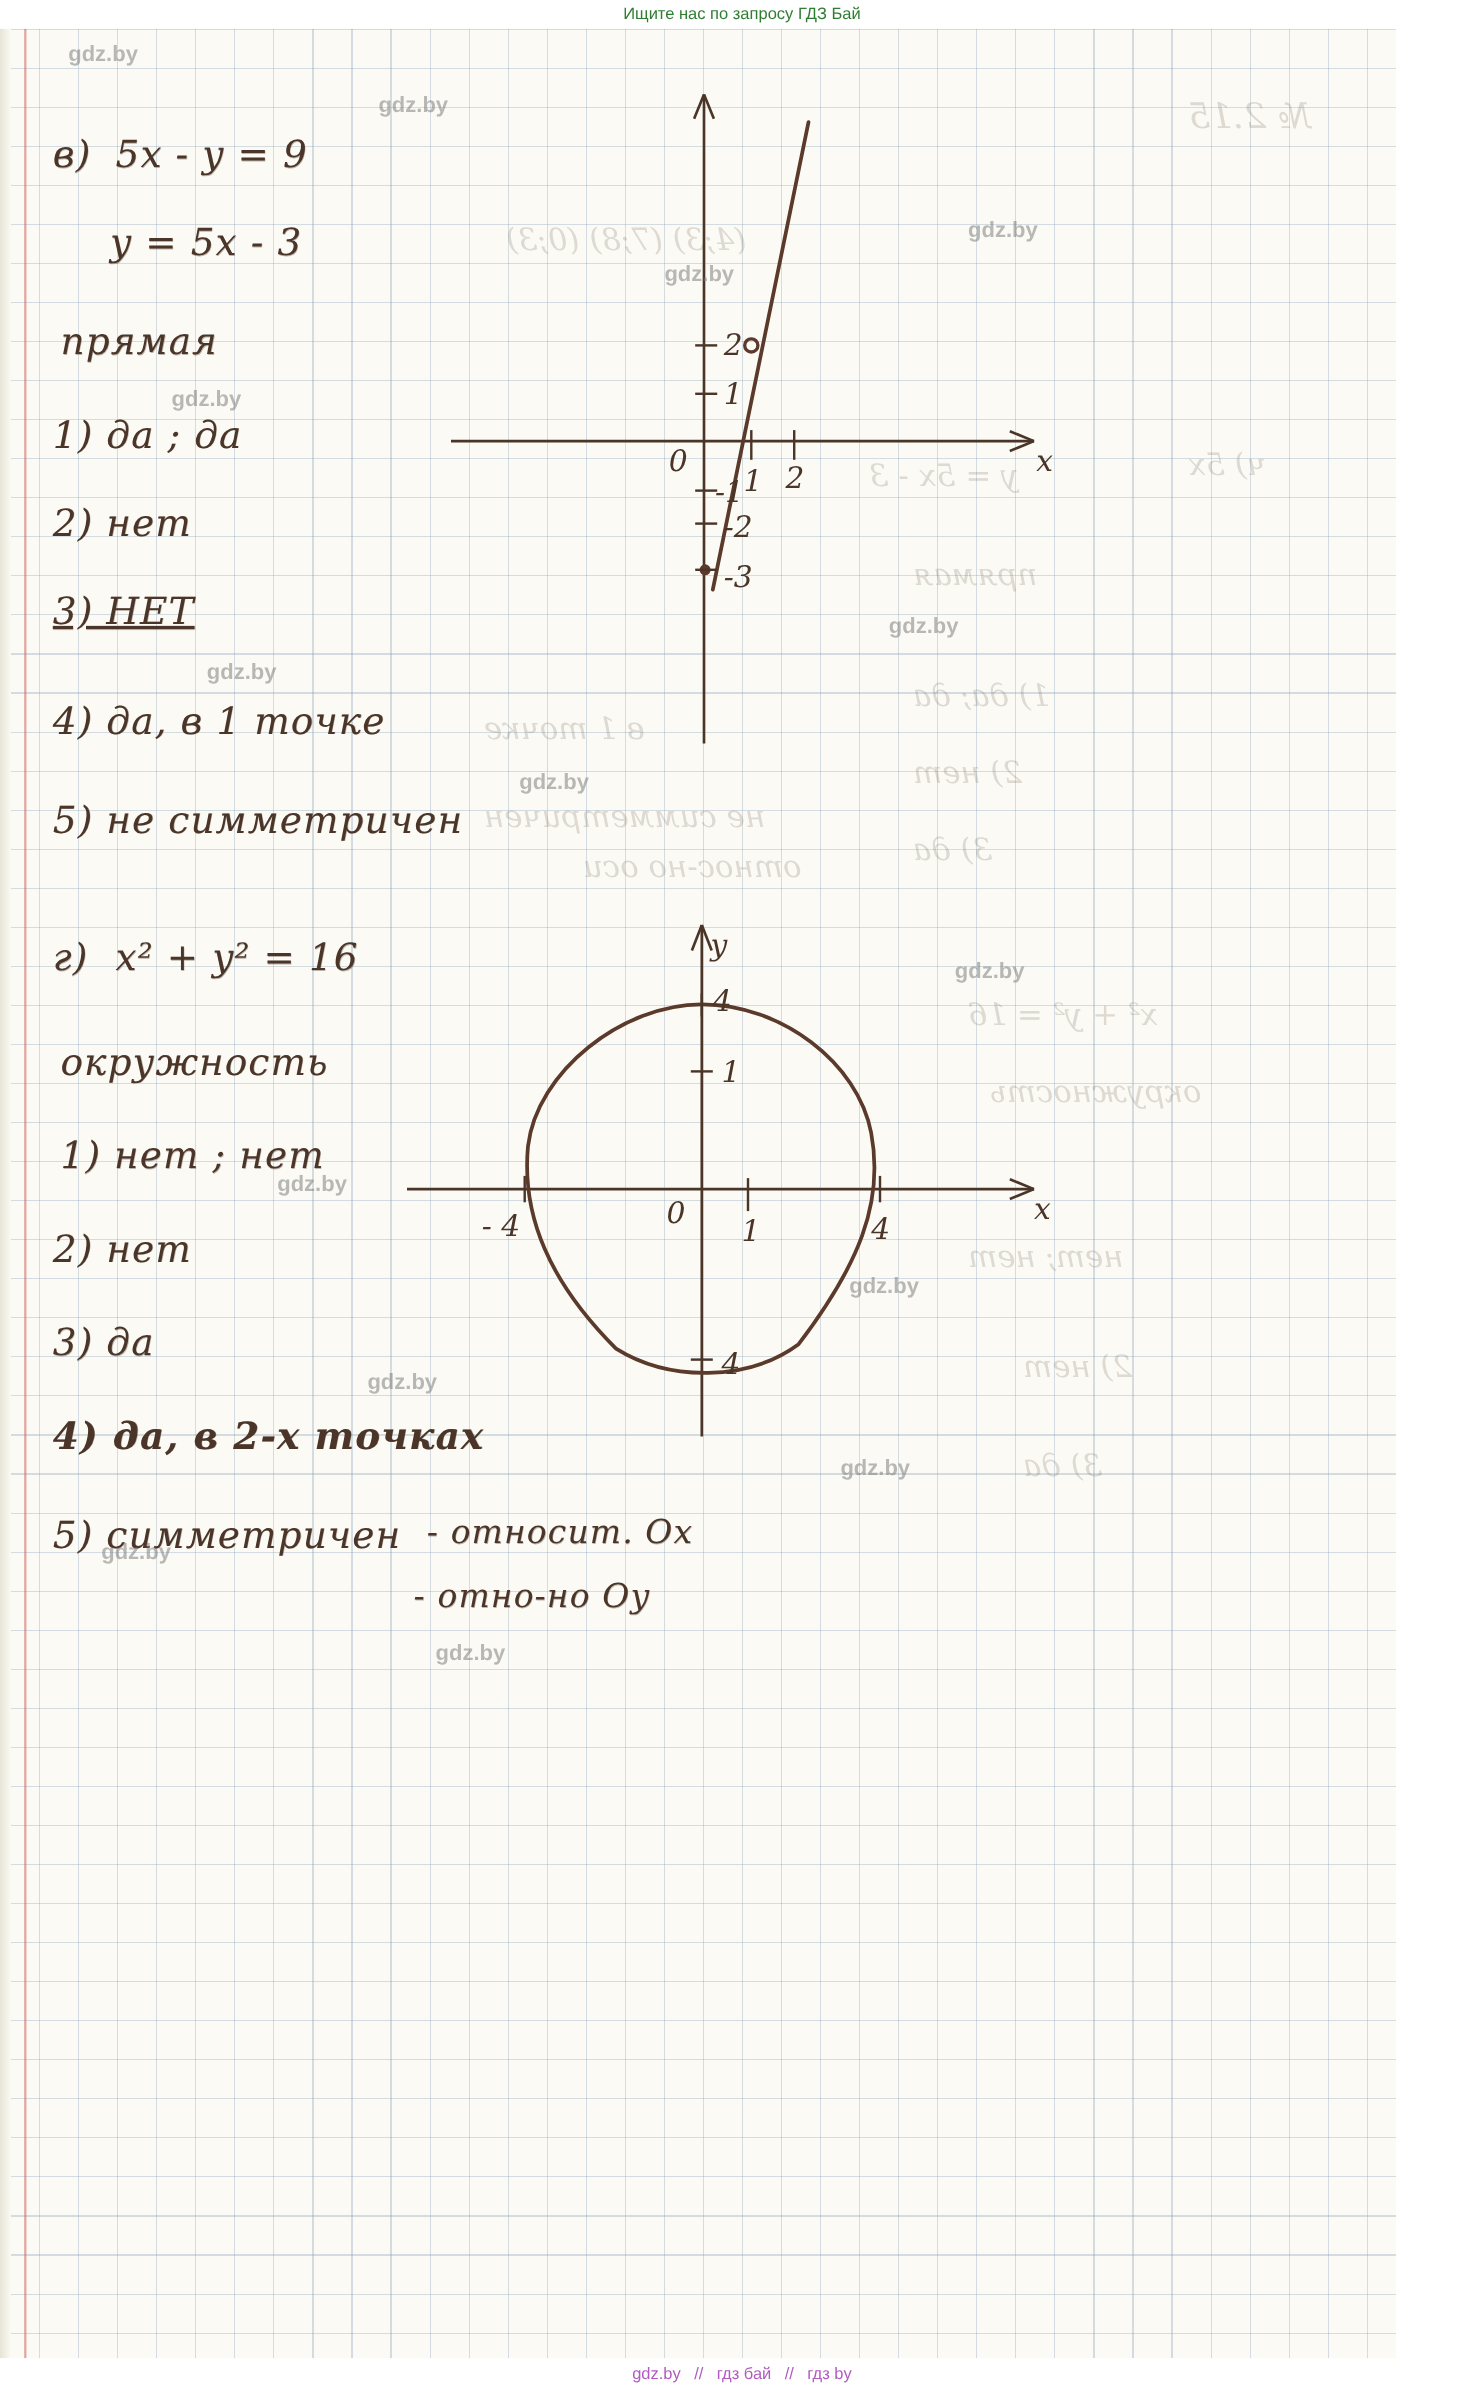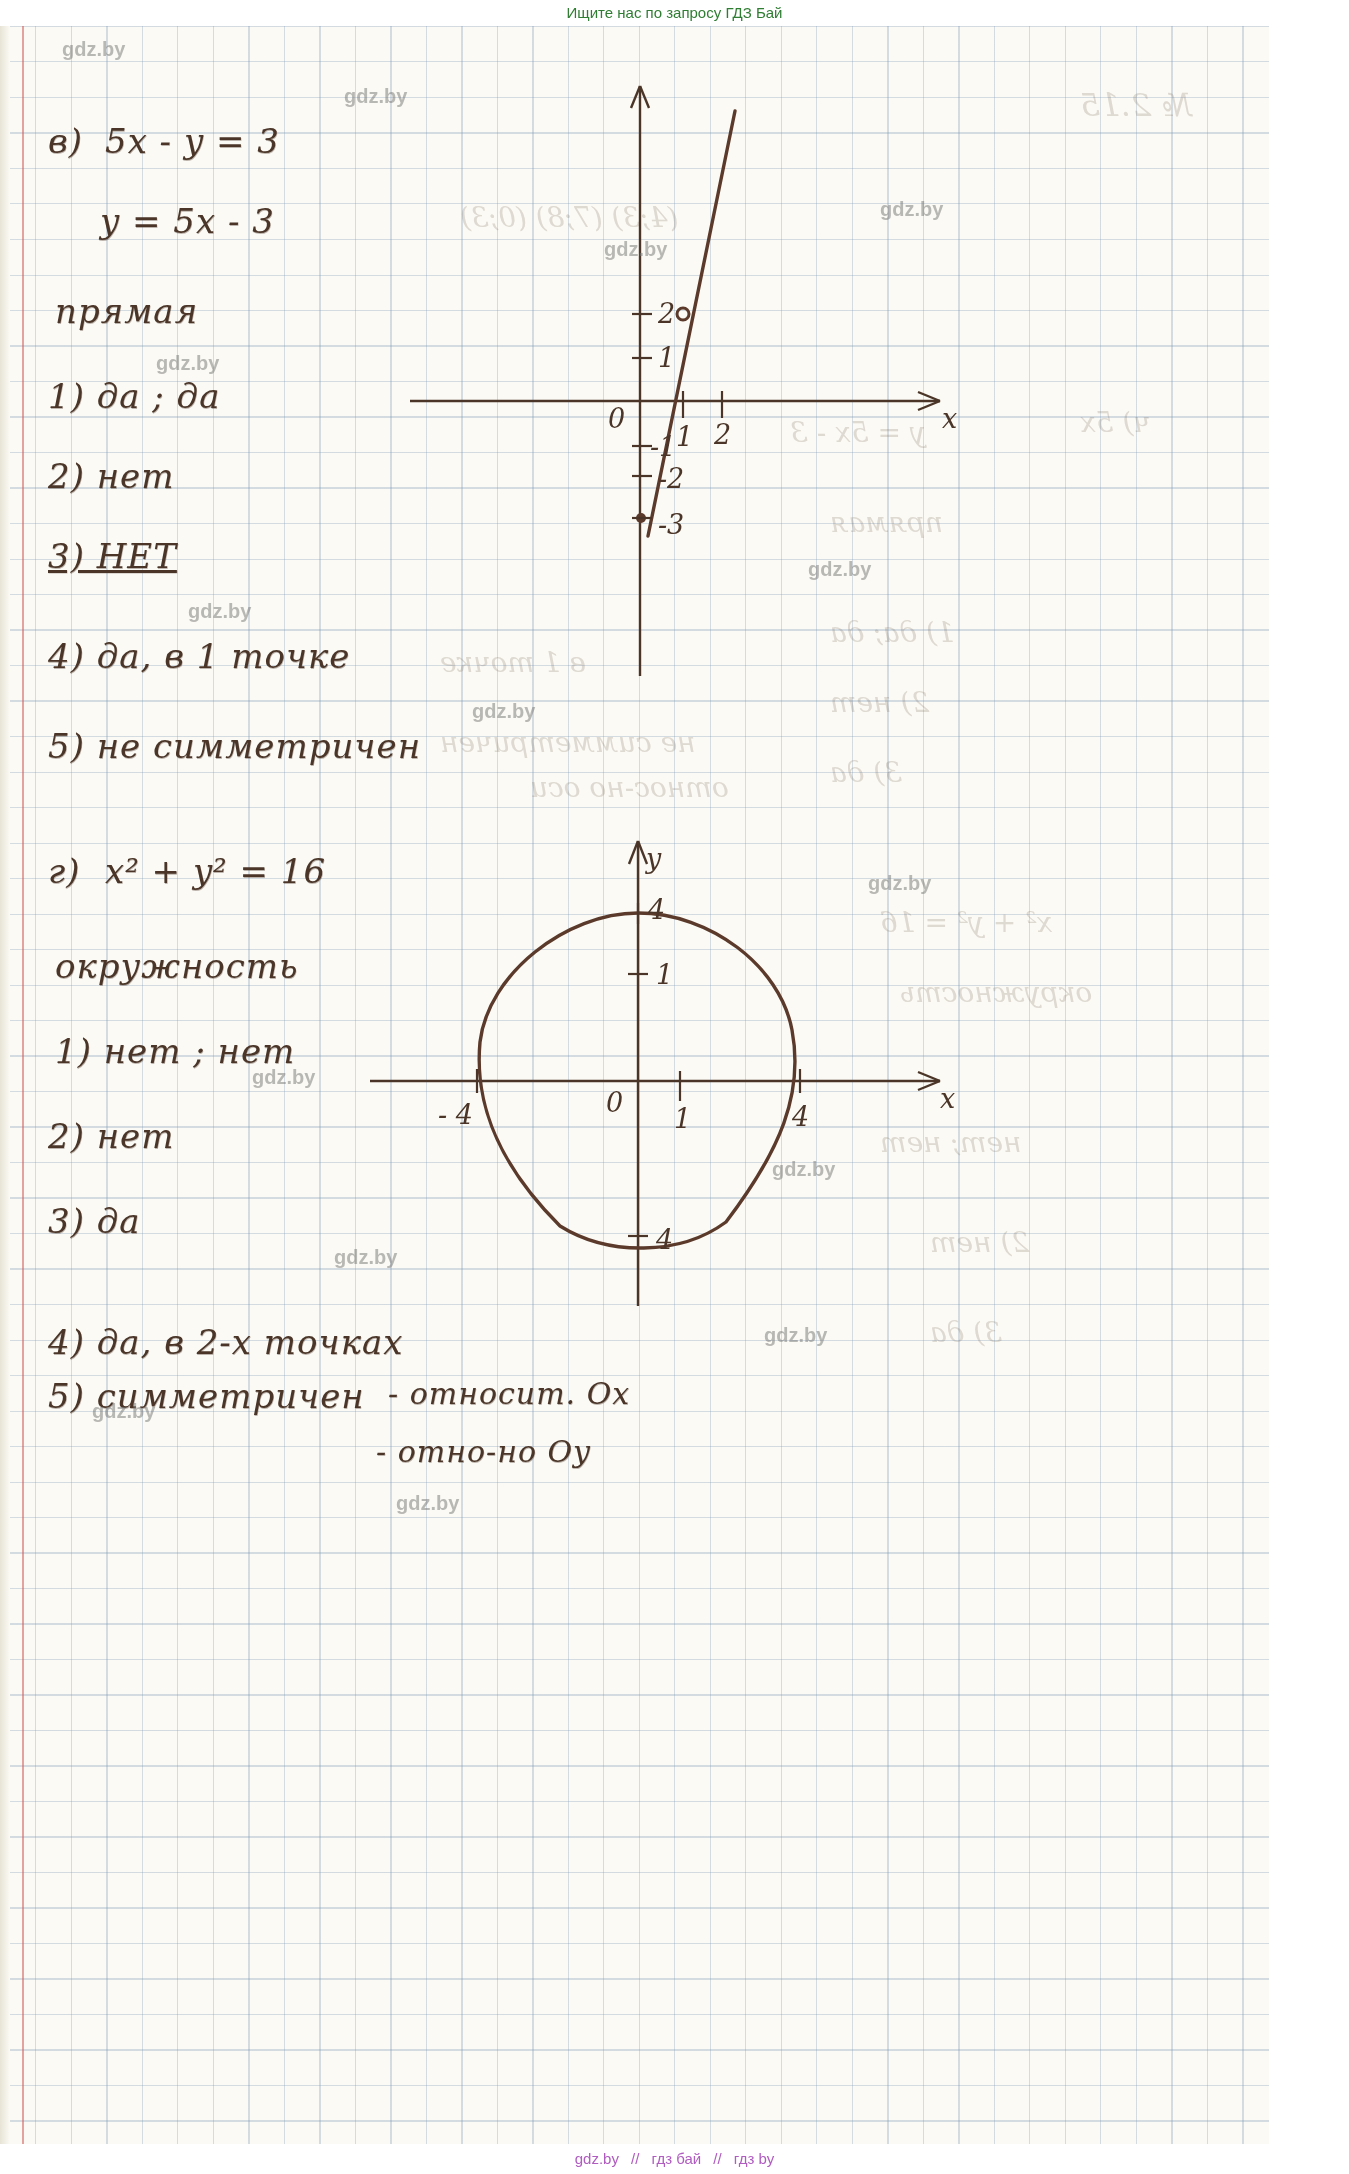--- a/index.html
+++ b/index.html
@@ -156,21 +156,21 @@
     <div class="ghost md" style="top:620px; left:440px;">в 1 точке</div>
     <div class="ghost md" style="top:700px; left:440px;">не симметричен</div>
     <div class="ghost md" style="top:745px; left:530px;">относ-но оси</div>
     <div class="ghost md" style="top:880px; left:880px;">x² + y² = 16</div>
     <div class="ghost md" style="top:950px; left:900px;">окружность</div>
     <div class="ghost md" style="top:1100px; left:880px;">нет; нет</div>
     <div class="ghost md" style="top:1200px; left:930px;">2) нет</div>
     <div class="ghost md" style="top:1290px; left:930px;">3) да</div>
 
     <div class="hw lg" style="top:95px; left:48px;">в)</div>
-    <div class="hw lg" style="top:95px; left:105px;">5x - y = 3</div>
+    <div class="hw lg" style="top:95px; left:105px;">5x - y = 9</div>
     <div class="hw lg" style="top:175px; left:100px;">y = 5x - 3</div>
     <div class="hw lg" style="top:265px; left:55px;">прямая</div>
 
     <div class="hw lg" style="top:350px; left:48px;">1) да ; да</div>
     <div class="hw lg" style="top:430px; left:48px;">2) нет</div>
     <div class="hw lg" style="top:510px; left:48px;text-decoration:underline;">3) НЕТ</div>
     <div class="hw lg" style="top:610px; left:48px;">4) да, в 1 точке</div>
     <div class="hw lg" style="top:700px; left:48px;">5) не симметричен</div>
 
     <div class="graph" style="top:30px; left:500px; width:480px; height:640px;">
@@ -210,21 +210,21 @@
       </svg>
     </div>
 
     <div class="hw lg" style="top:825px; left:48px;">г)</div>
     <div class="hw lg" style="top:825px; left:105px;">x² + y² = 16</div>
     <div class="hw lg" style="top:920px; left:55px;">окружность</div>
 
     <div class="hw lg" style="top:1005px; left:55px;">1) нет ; нет</div>
     <div class="hw lg" style="top:1090px; left:48px;">2) нет</div>
     <div class="hw lg" style="top:1175px; left:48px;">3) да</div>
-    <div class="hw lg" style="top:1296px; left:48px;">4) да, в 2-х точках</div>
+    <div class="hw lg" style="top:1260px; left:48px;font-weight:bold;">4) да, в 2-х точках</div>
     <div class="hw lg" style="top:1350px; left:48px;">5) симметричен</div>
 
     <div class="hw md" style="top:1350px; left:388px;">- относит. Ox</div>
     <div class="hw md" style="top:1408px; left:376px;">- отно-но Oy</div>
 
     <div class="graph" style="top:780px; left:380px; width:600px; height:520px;">
       <svg width="600" height="520" viewBox="0 0 600 520">
 
         <path class="axis" d="M 258 35 L 258 500"></path>
         <path class="axis" d="M 258 35 L 249 58"></path>

